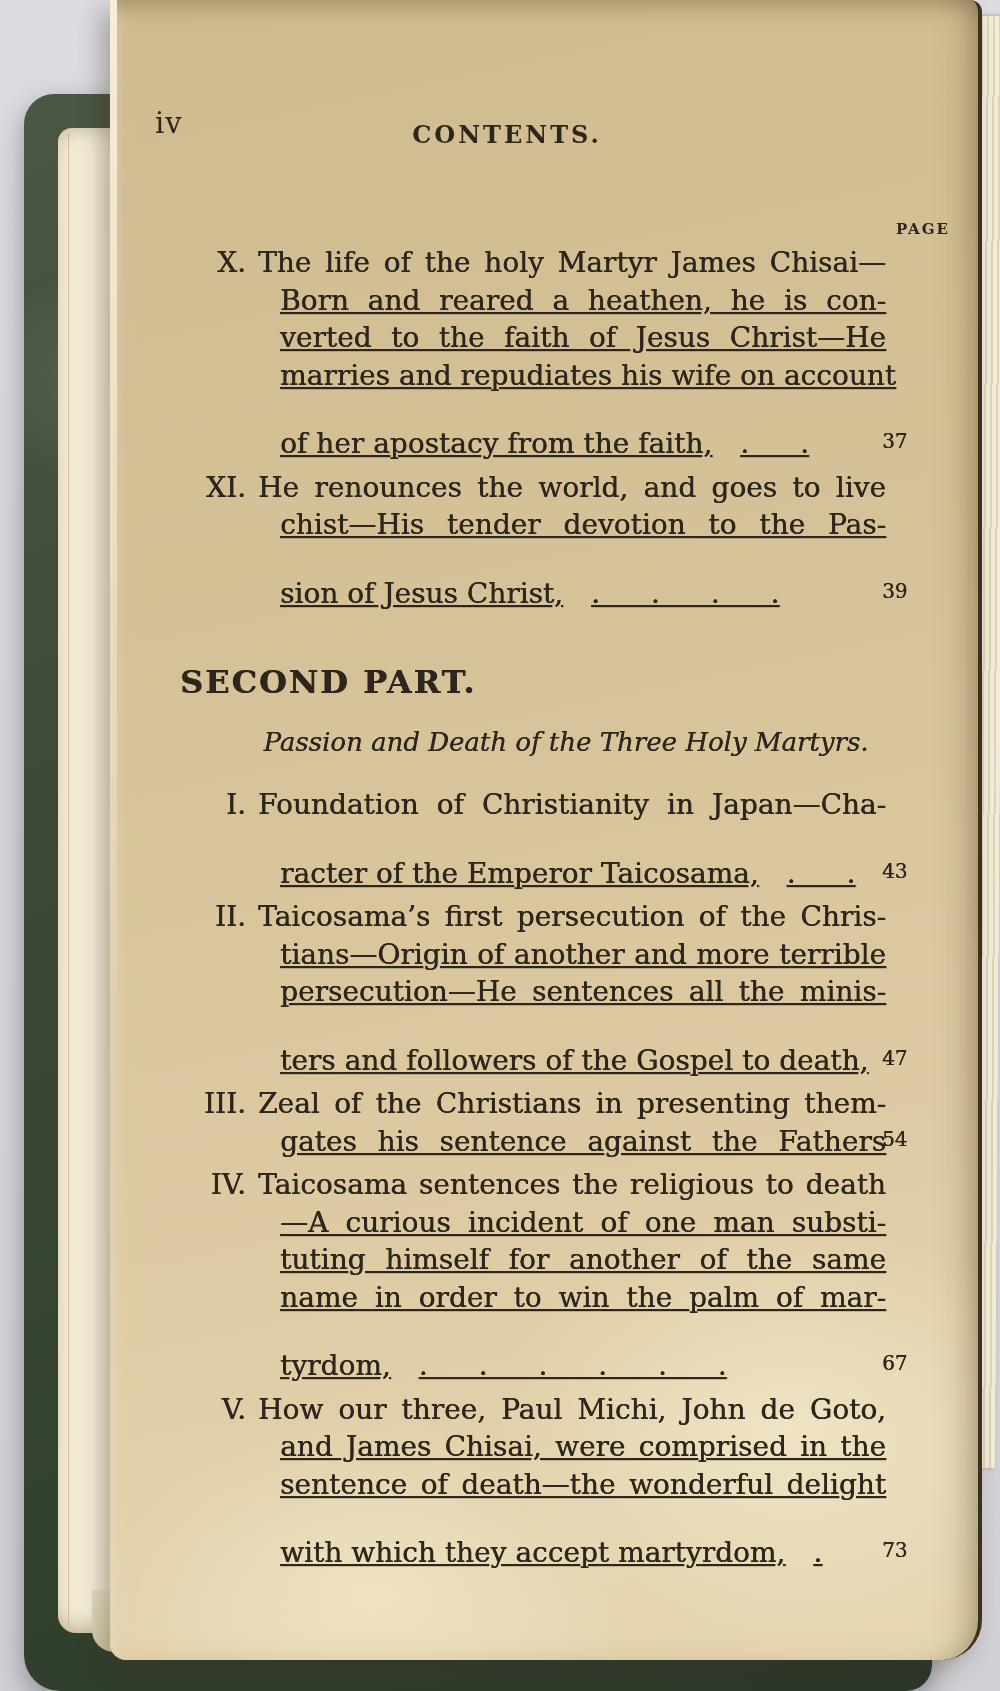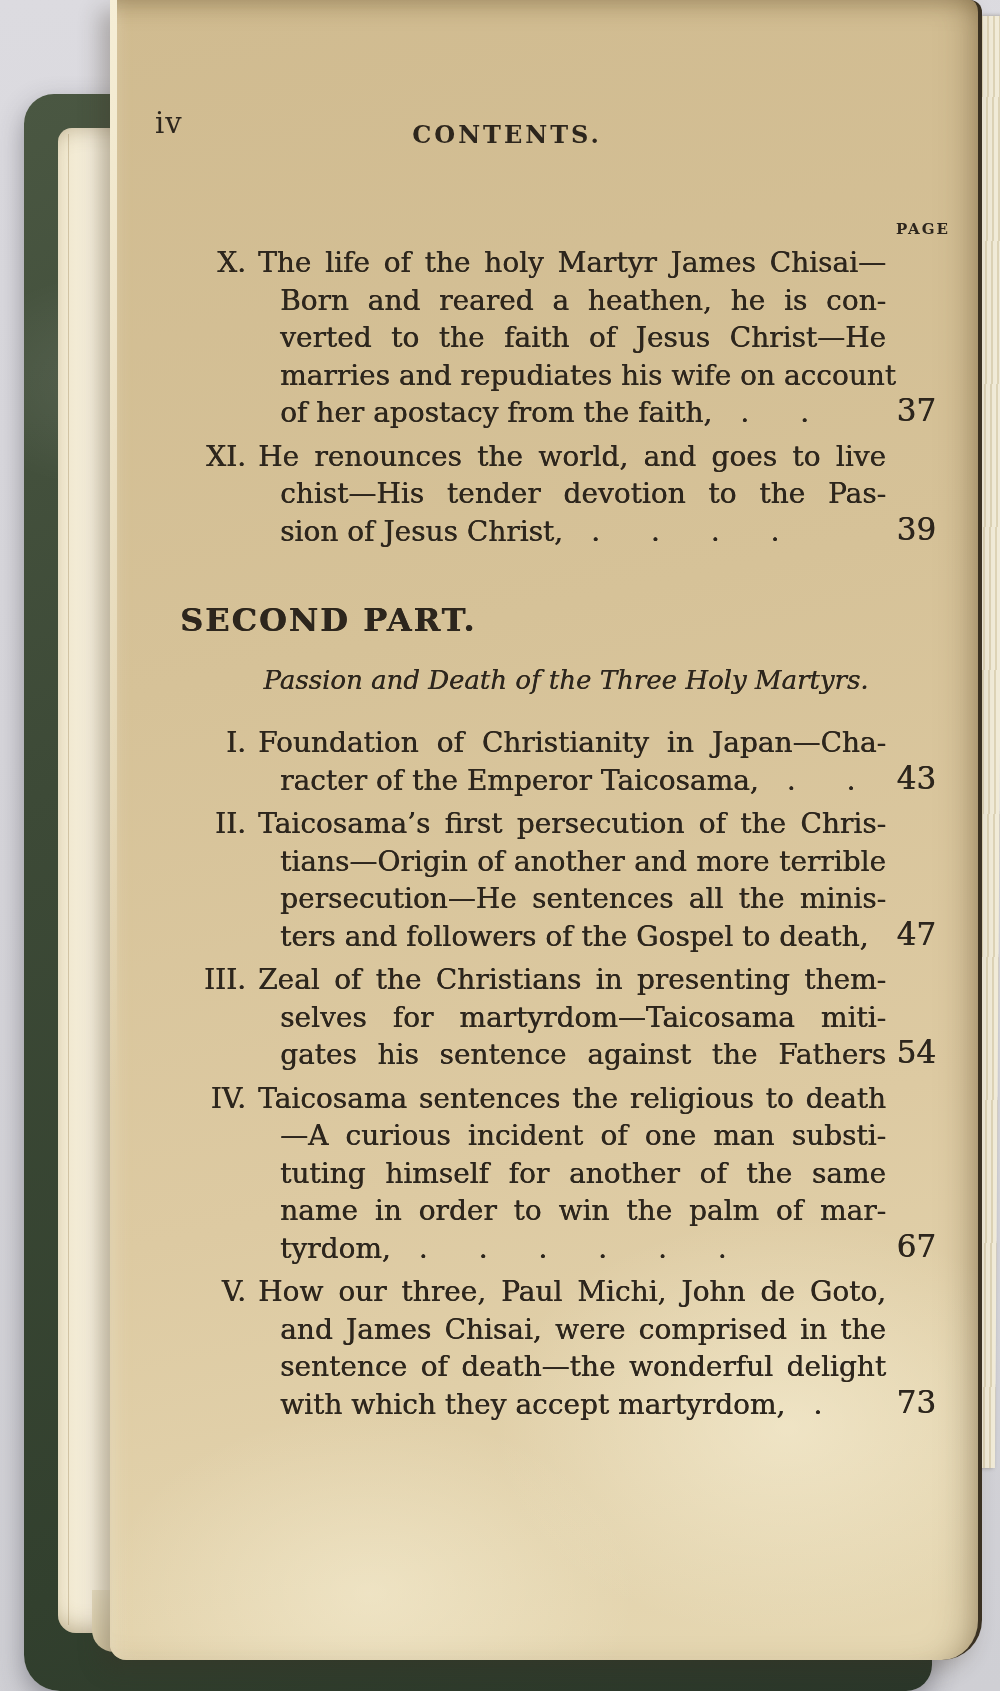--- a/index.html
+++ b/index.html
@@ -52,24 +52,24 @@
     font-size:24px;letter-spacing:3px;font-weight:bold;padding-left:16px;}
   .page-label{position:absolute;right:28px;top:220px;font-size:15px;letter-spacing:2px;font-weight:bold;}
 
   .toc{position:absolute;left:70px;top:244px;width:772px;font-size:28px;line-height:37.5px;
     text-shadow:0.4px 0.2px 0 currentColor;}
   .entry{position:relative;display:grid;grid-template-columns:66px 1fr;margin-bottom:6px;}
   .num{text-align:right;white-space:nowrap;}
   .lines{padding-left:12px;}
   .line{width:628px;white-space:nowrap;}
   .line.fill{text-align:justify;text-align-last:justify;}
-  .line.cont{padding-left:22px;width:606px;}
-  .line.last{white-space:nowrap;}
+  .line.cont{padding-left:22px;width:606px;text-decoration:underline;}
+  .line.last{white-space:nowrap;margin-top:31px;}
   .dots{margin-left:28px;word-spacing:42px;}
-  .pagenum{position:absolute;right:16px;bottom:2px;width:70px;text-align:right;font-size:31px;}
+  .pagenum{position:absolute;right:0;bottom:2px;width:70px;font-size:20px;}
 
   .part-heading{font-size:32px;letter-spacing:2px;font-weight:bold;
     margin:50px 0 20px 0;line-height:40px;text-shadow:0.4px 0.2px 0 currentColor;}
   .part-subtitle{text-align:center;font-size:26px;font-style:italic;margin:0 0 24px 0;
     line-height:40px;text-shadow:0.3px 0.2px 0 currentColor;}
 </style>
 </head>
 <body>
 
 <div class="scene">
@@ -131,21 +131,20 @@
               <div class="line fill cont"><span>persecution—He sentences all the minis-</span></div>
               <div class="line last cont"><span>ters and followers of the Gospel to death,</span></div>
             </div>
     <div class="pagenum">47</div>
   </div>
 
   <div class="entry">
     <div class="num">III.</div>
     <div class="lines">
               <div class="line fill"><span>Zeal of the Christians in presenting them-</span></div>
-              <div class="line fill cont"><span>selves for martyrdom—Taicosama miti-</span></div>
               <div class="line fill cont"><span>gates his sentence against the Fathers</span></div>
             </div>
     <div class="pagenum">54</div>
   </div>
 
   <div class="entry">
     <div class="num">IV.</div>
     <div class="lines">
               <div class="line fill"><span>Taicosama sentences the religious to death</span></div>
               <div class="line fill cont"><span>—A curious incident of one man substi-</span></div>

